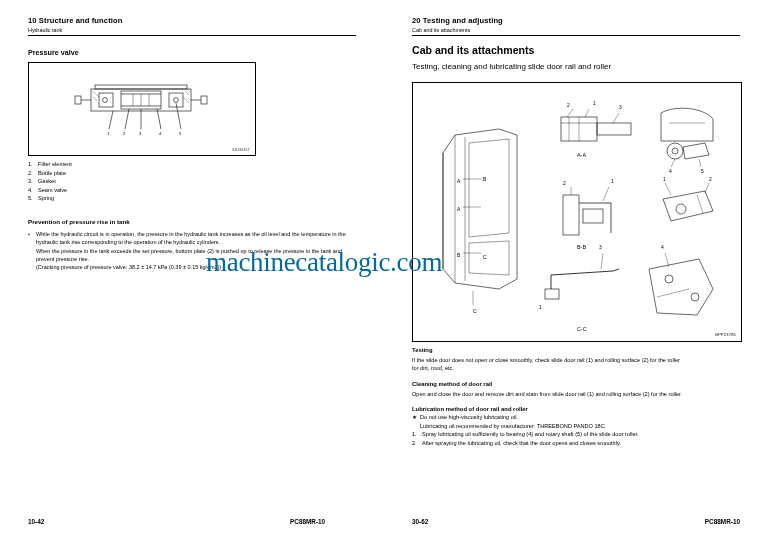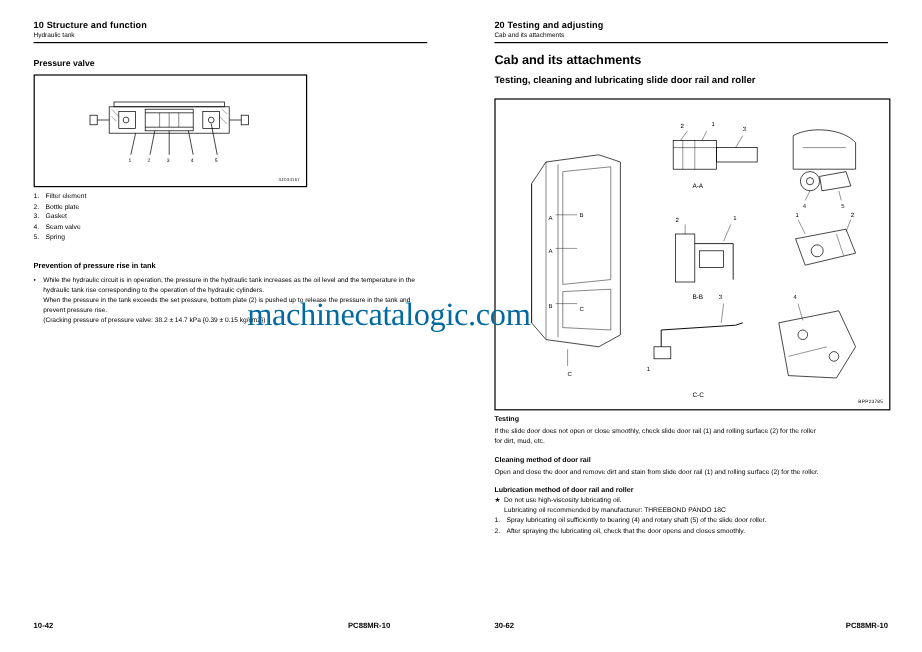--- a/index.html
+++ b/index.html
@@ -123,21 +123,21 @@
     left: 412px;
     top: 44px;
     font-size: 10.6px;
     font-weight: bold;
   }
   .r-subtitle {
     position: absolute;
     left: 412px;
     top: 62px;
     font-size: 8px;
-    font-weight: bold;
+    font-weight: normal;
   }
   .r-fig {
     position: absolute;
     left: 412px;
     top: 82px;
     width: 328px;
     height: 258px;
     border: 0.8px solid #000;
     background: #fff;
   }

